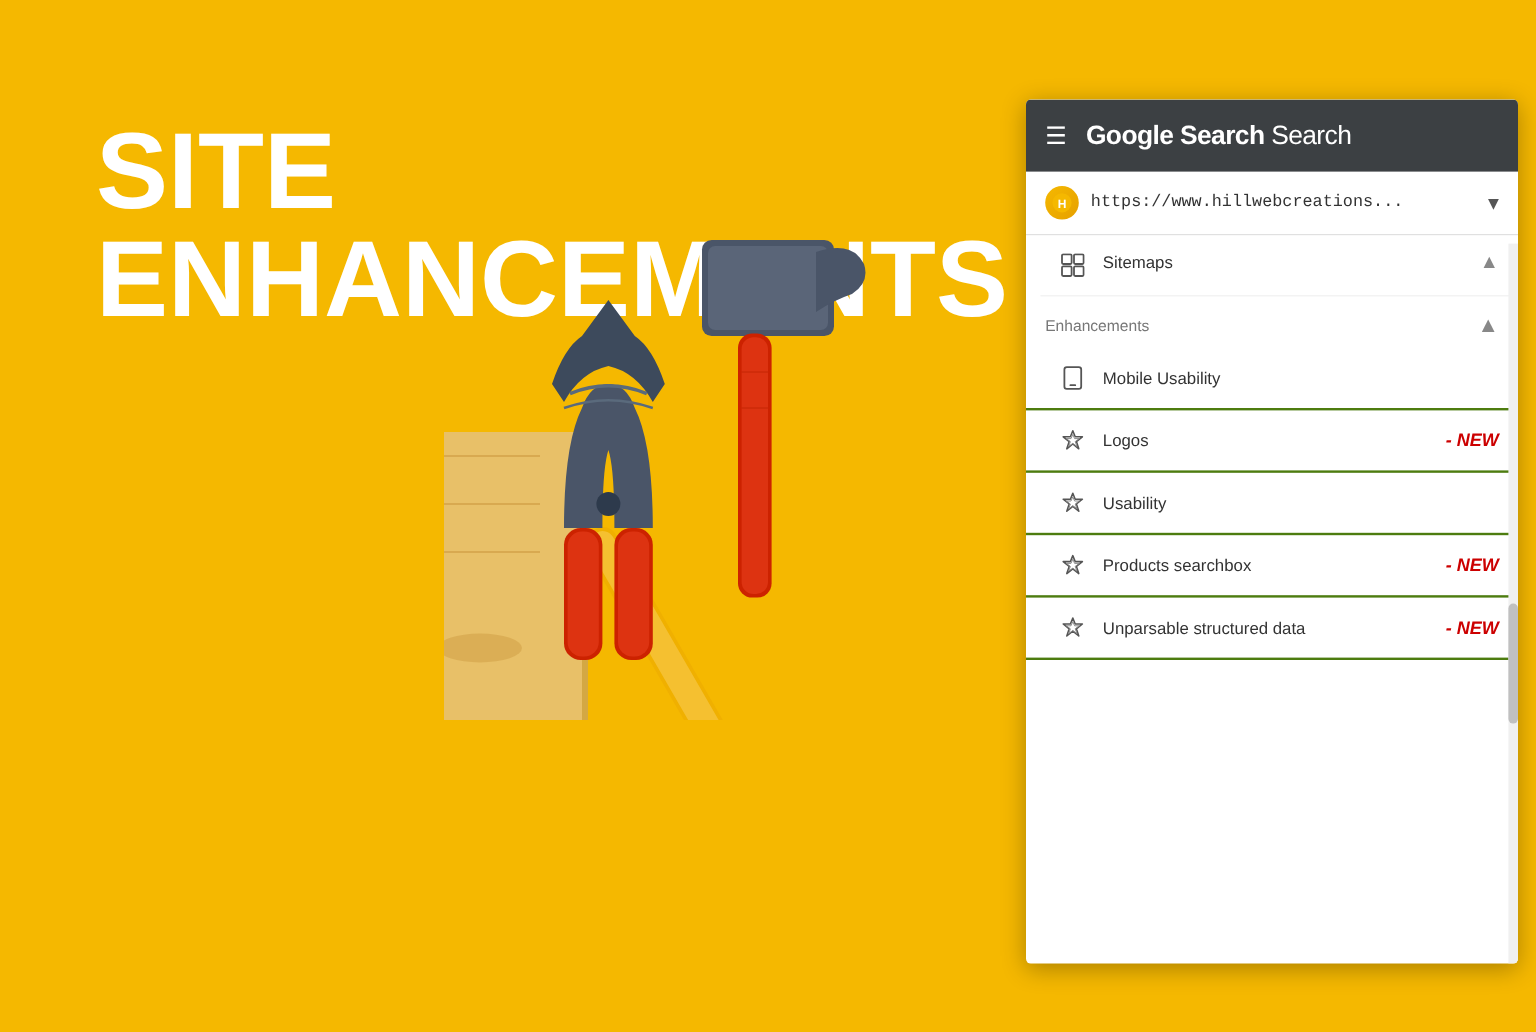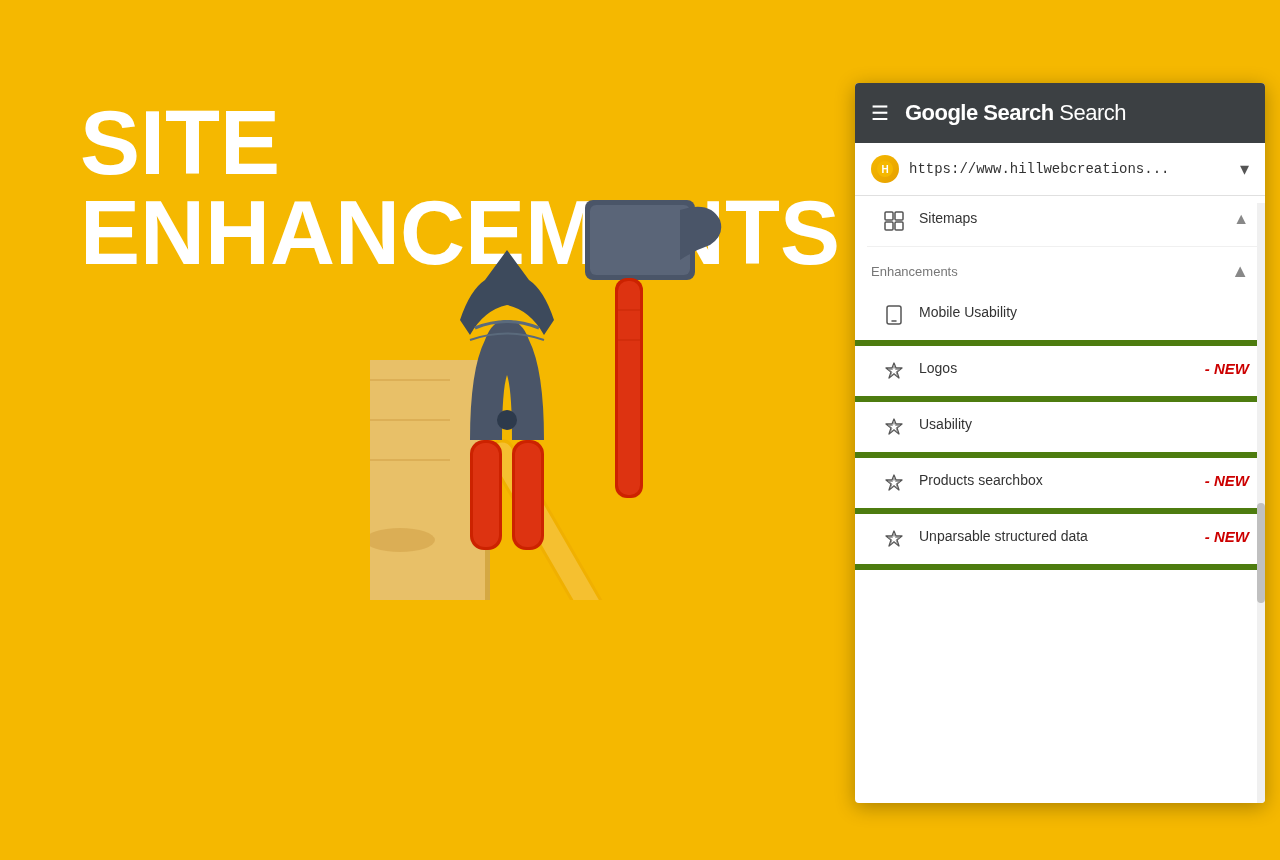--- a/index.html
+++ b/index.html
@@ -156,25 +156,25 @@
       font-weight: 400;
     }
 
     .gsc-section-toggle {
       color: #888;
       font-size: 18px;
     }
 
     .gsc-enhancement-item {
       display: flex;
-      align-items: flex-start;
+      align-items: center;
       padding: 14px 16px 14px 28px;
       gap: 14px;
       cursor: pointer;
-      border-bottom: 6px solid #4d7c0f;
+      border-bottom: 2px solid #4d7c0f;
     }
 
     .enhancement-icon {
       width: 22px;
       height: 22px;
       display: flex;
       align-items: center;
       justify-content: center;
       color: #555;
       font-size: 15px;

